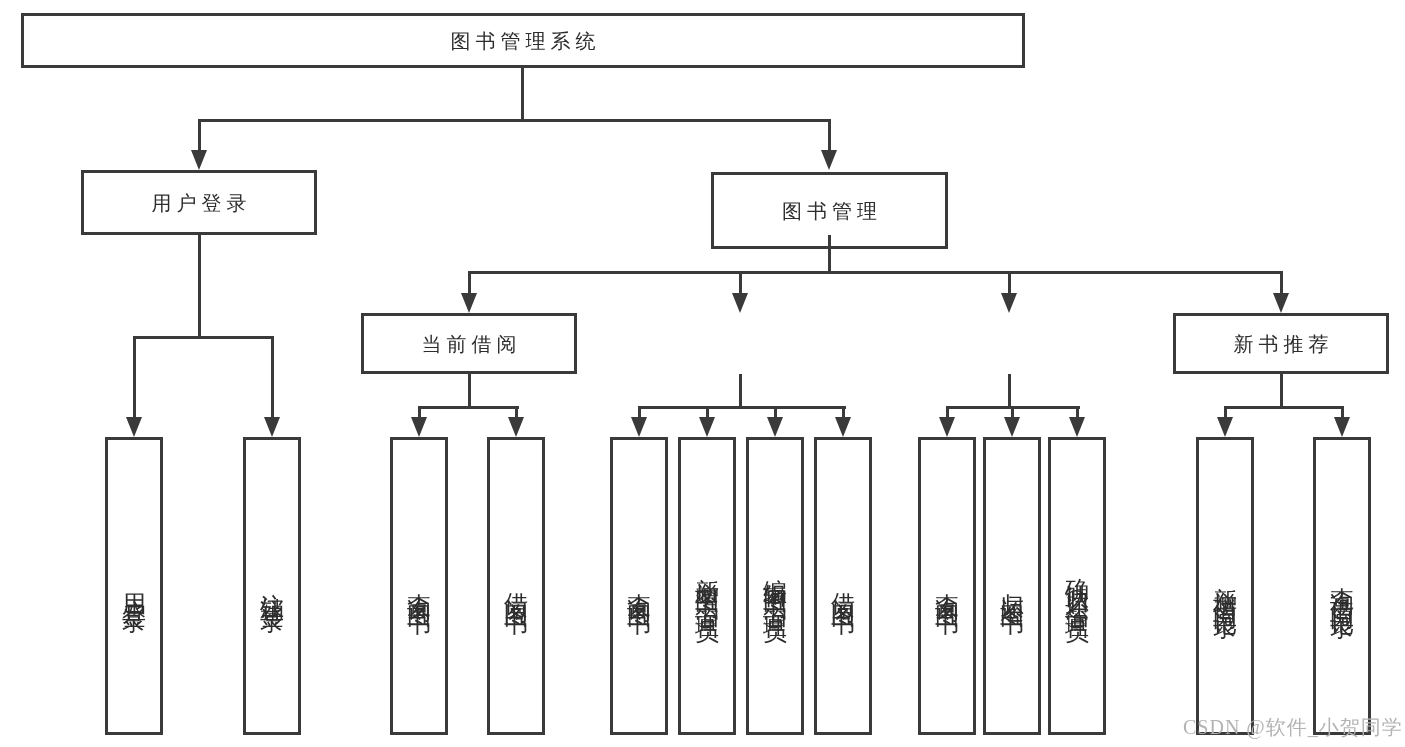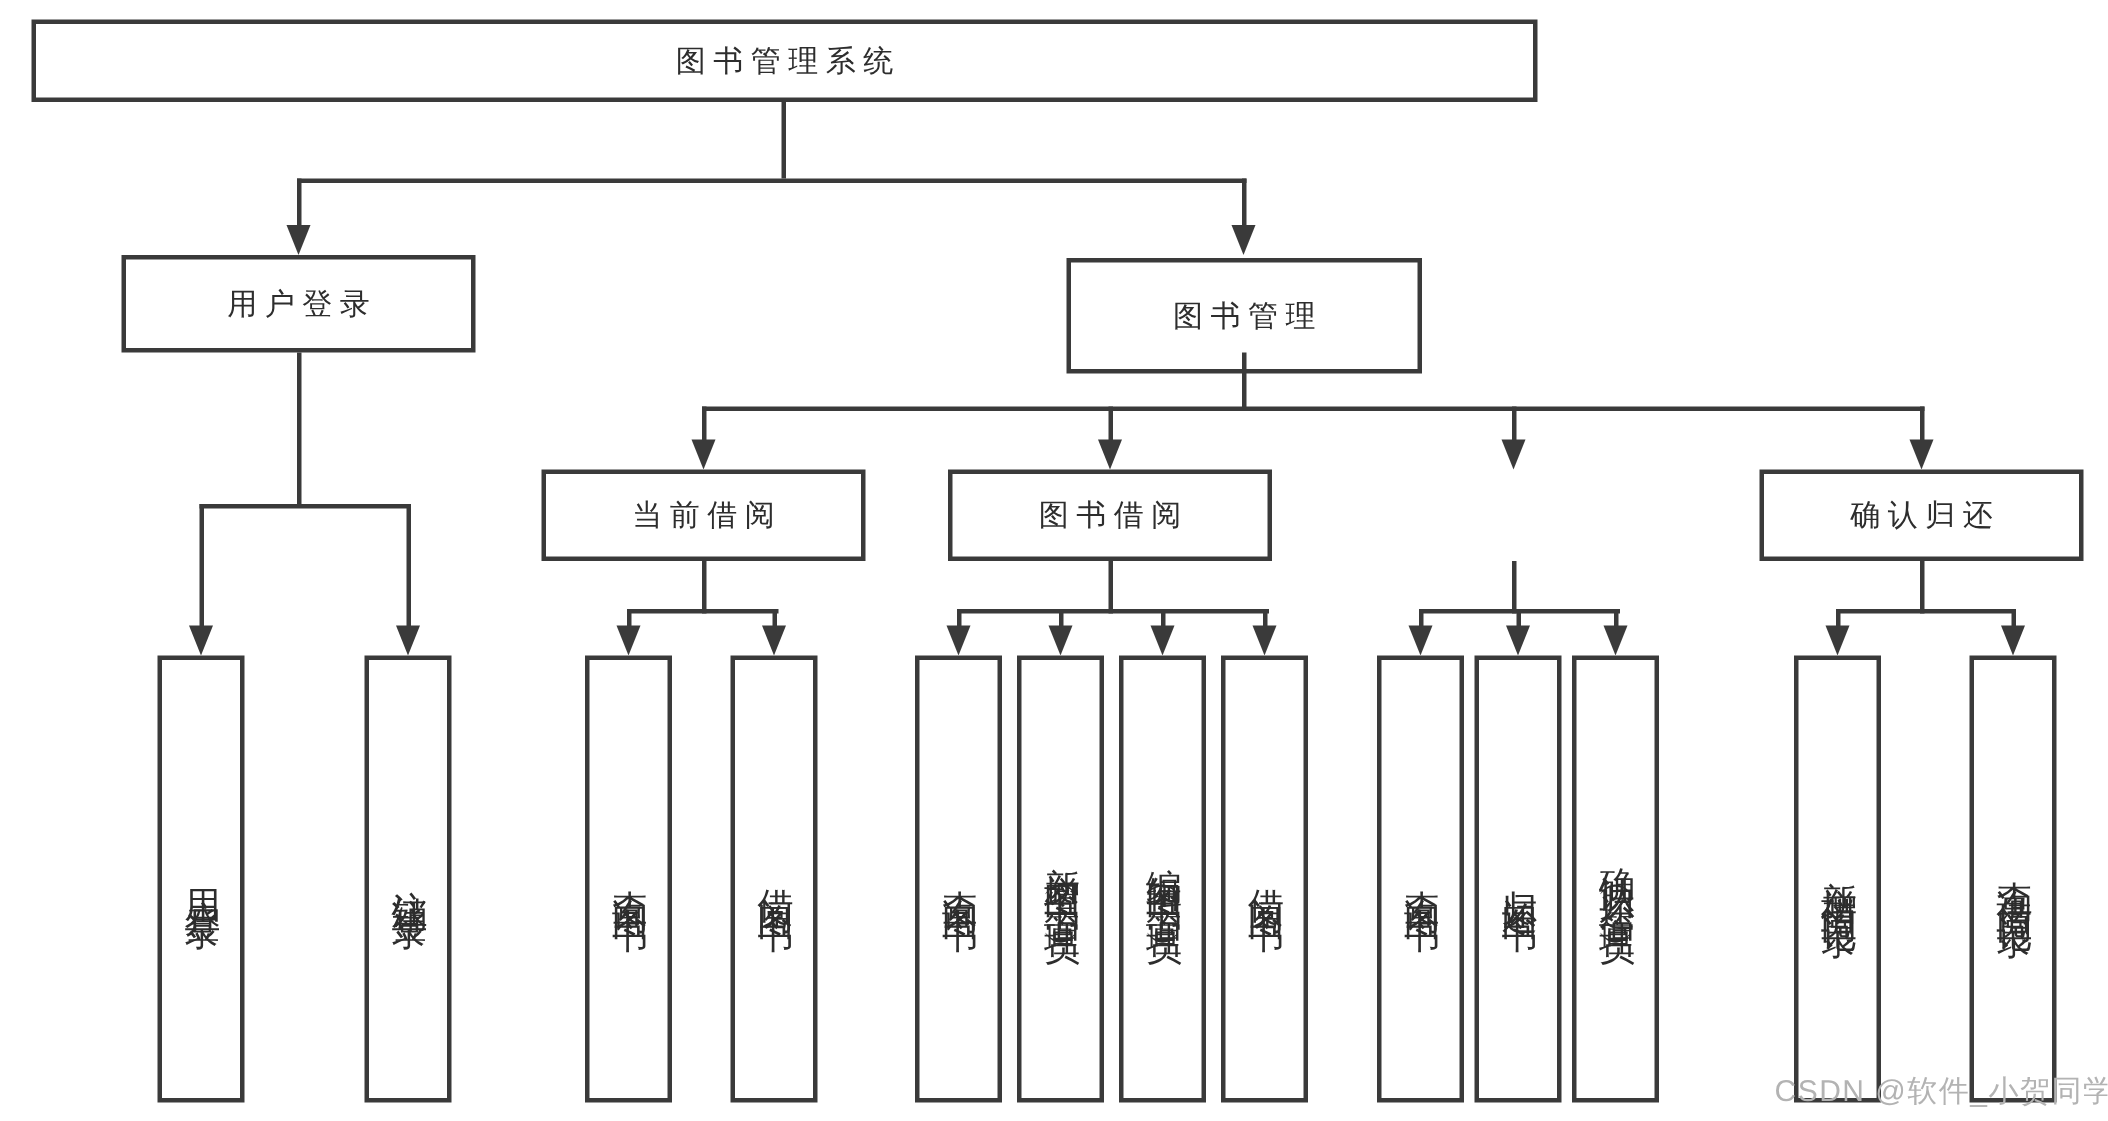--- a/index.html
+++ b/index.html
@@ -3,21 +3,21 @@
 <meta charset="utf-8">
 <style>
   :root{
     --line:#3a3a3a;
     --text:#2d2d2d;
     --background:#ffffff;
     --watermark:#b3b3b3;
   }
   *{margin:0;padding:0;box-sizing:border-box;}
   body{background:var(--background);font-family:"Liberation Sans","DejaVu Sans",sans-serif;}
-  .stage{position:relative;width:1405px;height:747px;background:var(--background);overflow:hidden;}
+  .stage{position:relative;width:1405px;height:747px;background:var(--background);overflow:hidden;font-family:Liberation Serif, serif;}
   .hbox{
     position:absolute;border:3px solid var(--line);background:#fff;
     display:flex;align-items:center;justify-content:center;
   }
   .hbox span{
     font-size:20px;letter-spacing:5px;color:var(--text);
     text-indent:5px;white-space:nowrap;line-height:1;
   }
   .vbox{
     position:absolute;width:58px;height:298px;border:3px solid var(--line);background:#fff;
@@ -76,25 +76,22 @@
   <div class="vline" style="left:739px;top:271px;height:26px"></div>
   <div class="arrow" style="left:732px;top:293px"></div>
   <div class="vline" style="left:1008px;top:271px;height:26px"></div>
   <div class="arrow" style="left:1001px;top:293px"></div>
   <div class="vline" style="left:1280px;top:271px;height:26px"></div>
   <div class="arrow" style="left:1273px;top:293px"></div>
 
   <div class="hbox" style="left:361px;top:313px;width:216px;height:61px">
     <span>当前借阅</span>
   </div>
-  <div class="hbox" style="left:632px;top:313px;width:216px;height:61px">
-    <span>图书借阅</span>
-  </div>
   <div class="hbox" style="left:1173px;top:313px;width:216px;height:61px">
-    <span>确认归还</span>
+    <span>新书推荐</span>
   </div>
 
   <div class="vline" style="left:468px;top:374px;height:35px"></div>
   <div class="hline" style="left:418px;top:406px;width:101px"></div>
   <div class="vline" style="left:418px;top:406px;height:15px"></div>
   <div class="arrow" style="left:411px;top:417px"></div>
   <div class="vline" style="left:515px;top:406px;height:15px"></div>
   <div class="arrow" style="left:508px;top:417px"></div>
 
   <div class="vline" style="left:739px;top:374px;height:35px"></div>

